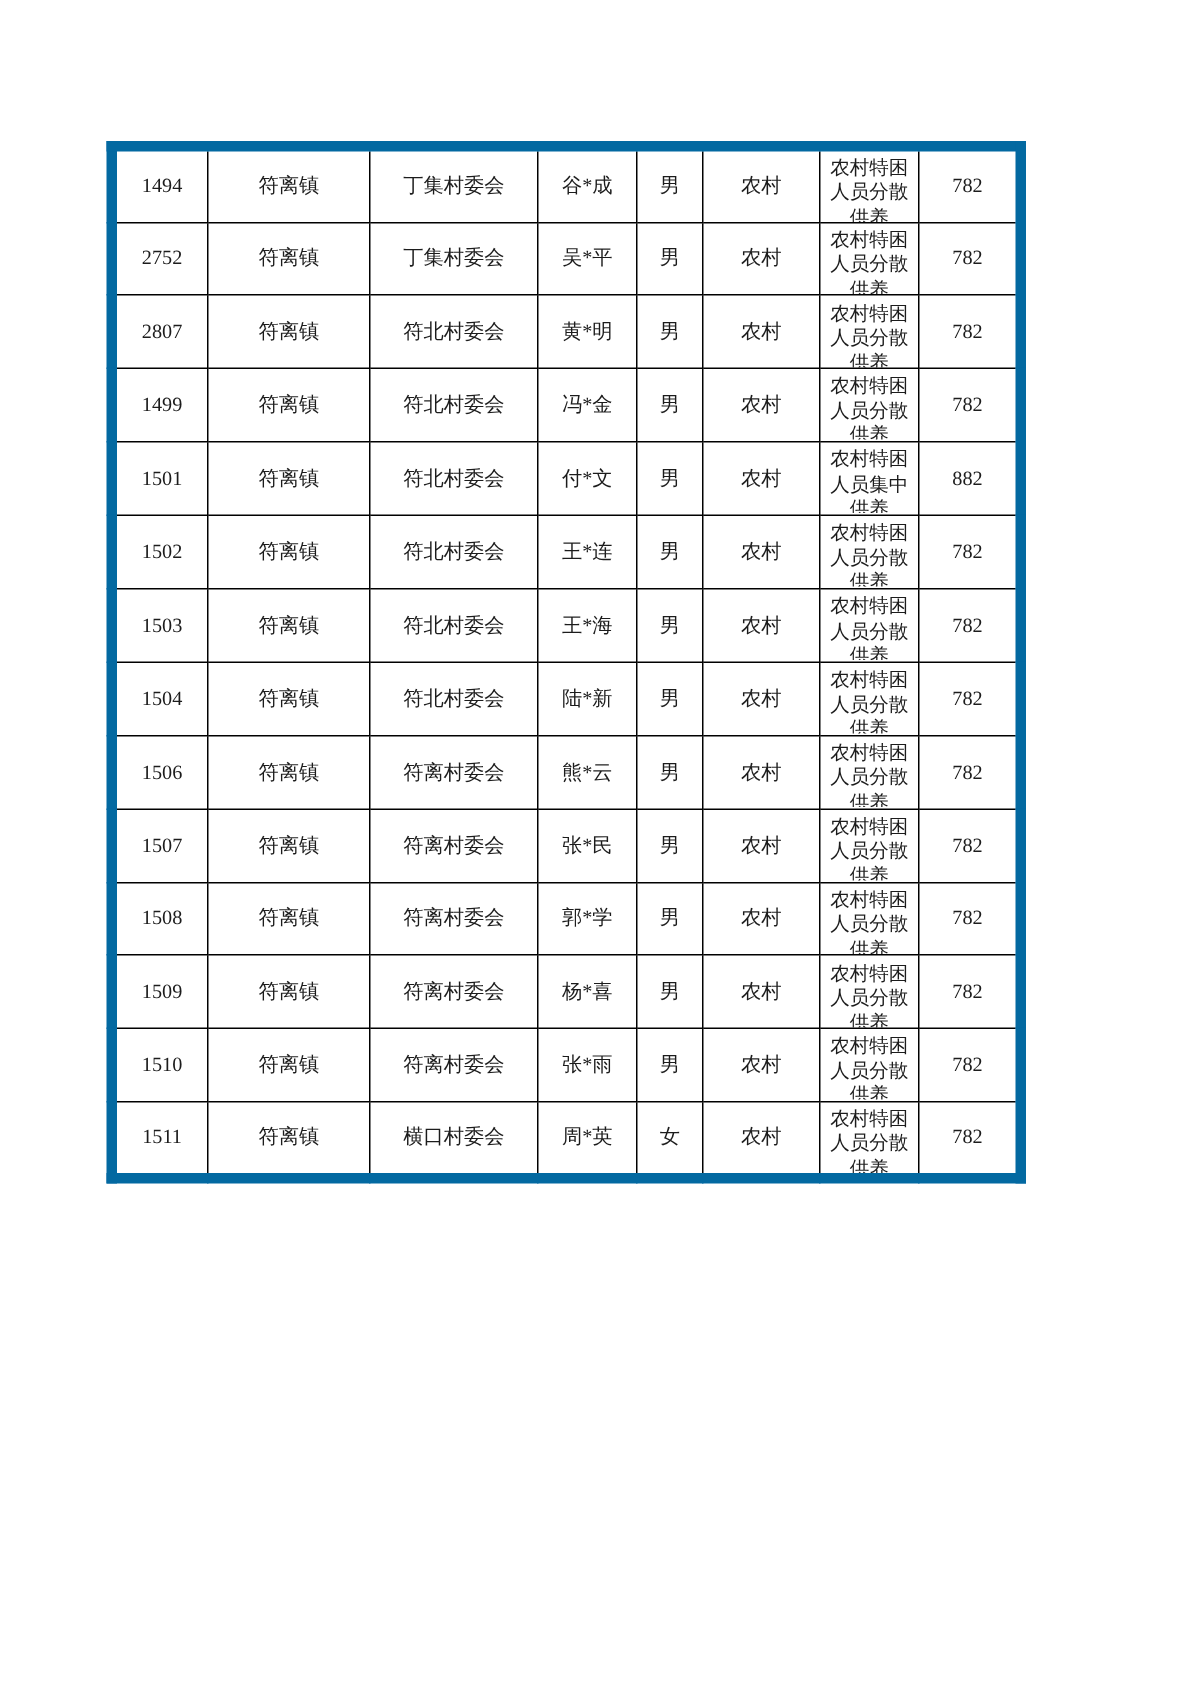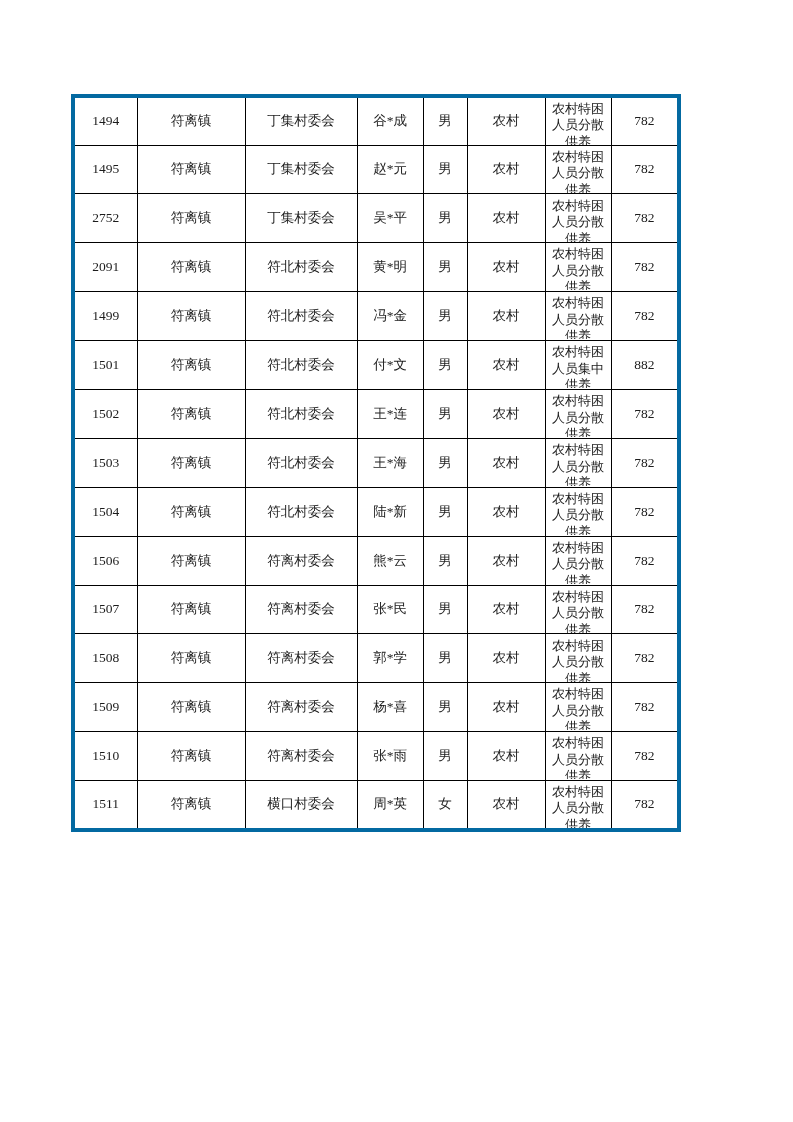--- a/index.html
+++ b/index.html
@@ -14,21 +14,21 @@
     background: #ffffff;
     overflow: hidden;
     font-family: "Liberation Serif", "DejaVu Serif", serif;
   }
   table.records {
     position: absolute;
     left: 71px;
     top: 94px;
     border-collapse: collapse;
     table-layout: fixed;
-    border: 4px solid #0369a1;
+    border: 7px solid #0369a1;
     color: #1c1c1c;
     font-size: 13.5px;
   }
   table.records tr {
     height: 48.9px;
   }
   table.records td {
     border: 1.5px solid #000000;
     padding: 0;
     text-align: center;
@@ -72,45 +72,33 @@
           <td class="col-village">丁集村委会</td>
           <td class="col-name">谷*成</td>
           <td class="col-gender">男</td>
           <td class="col-area">农村</td>
           <td class="col-category">
             <div class="category-clip">农村特困人员分散供养</div>
           </td>
           <td class="col-amount">782</td>
         </tr>
         <tr>
-          <td class="col-id">1495</td>
-          <td class="col-town">符离镇</td>
-          <td class="col-village">丁集村委会</td>
-          <td class="col-name">赵*元</td>
-          <td class="col-gender">男</td>
-          <td class="col-area">农村</td>
-          <td class="col-category">
-            <div class="category-clip">农村特困人员分散供养</div>
-          </td>
-          <td class="col-amount">782</td>
-        </tr>
-        <tr>
           <td class="col-id">2752</td>
           <td class="col-town">符离镇</td>
           <td class="col-village">丁集村委会</td>
           <td class="col-name">吴*平</td>
           <td class="col-gender">男</td>
           <td class="col-area">农村</td>
           <td class="col-category">
             <div class="category-clip">农村特困人员分散供养</div>
           </td>
           <td class="col-amount">782</td>
         </tr>
         <tr>
-          <td class="col-id">2091</td>
+          <td class="col-id">2807</td>
           <td class="col-town">符离镇</td>
           <td class="col-village">符北村委会</td>
           <td class="col-name">黄*明</td>
           <td class="col-gender">男</td>
           <td class="col-area">农村</td>
           <td class="col-category">
             <div class="category-clip">农村特困人员分散供养</div>
           </td>
           <td class="col-amount">782</td>
         </tr>

